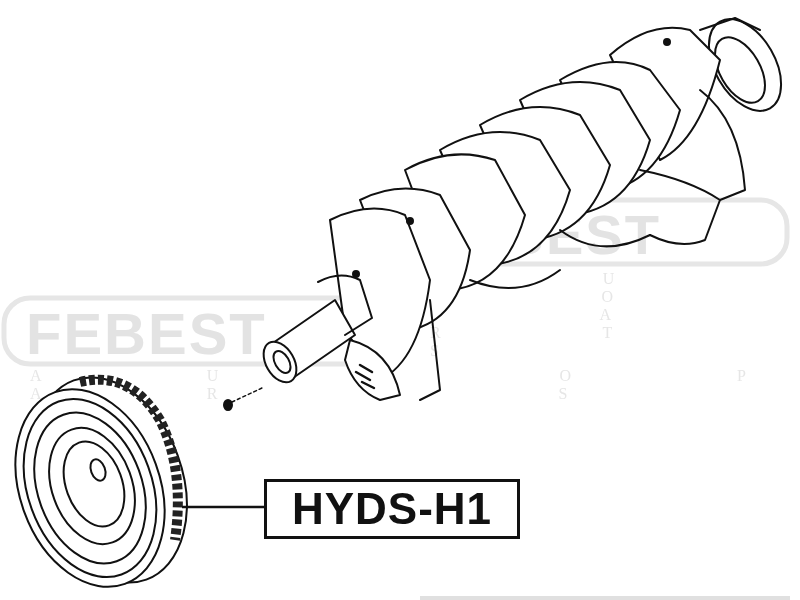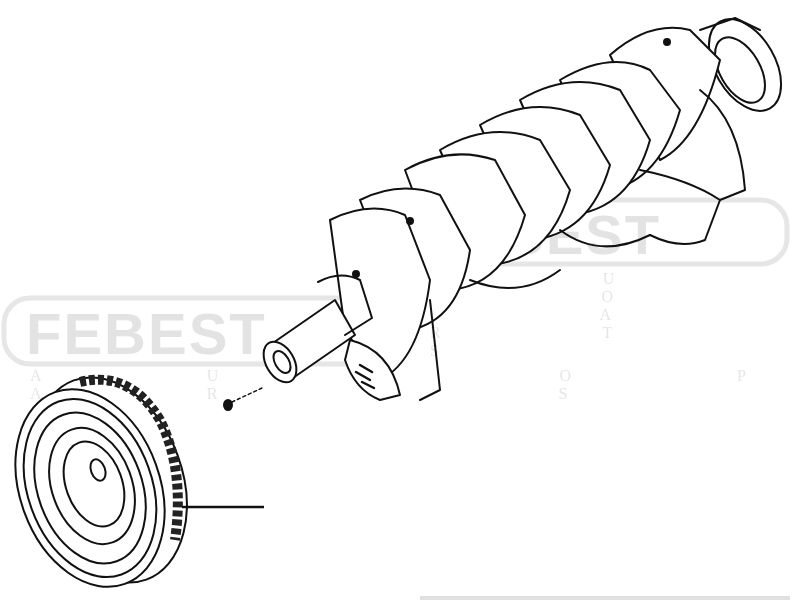--- a/index.html
+++ b/index.html
@@ -90,13 +90,16 @@
     <ellipse cx="90" cy="488" rx="52" ry="78" transform="rotate(-20 90 488)"></ellipse>
     <ellipse cx="92" cy="486" rx="40" ry="60" transform="rotate(-20 92 486)"></ellipse>
     <ellipse cx="94" cy="484" rx="28" ry="44" transform="rotate(-20 94 484)"></ellipse>
     <ellipse cx="98" cy="470" rx="7" ry="11" transform="rotate(-20 98 470)"></ellipse>
   </svg>
 
   <svg class="art" width="800" height="600">
     <line x1="182" y1="507" x2="264" y2="507" stroke="#111" stroke-width="2.5"></line>
   </svg>
 
+  <div class="label-box">
+    <span class="label-text">HYDS-H1</span>
+  </div>
 </div>
 
 </body></html>

